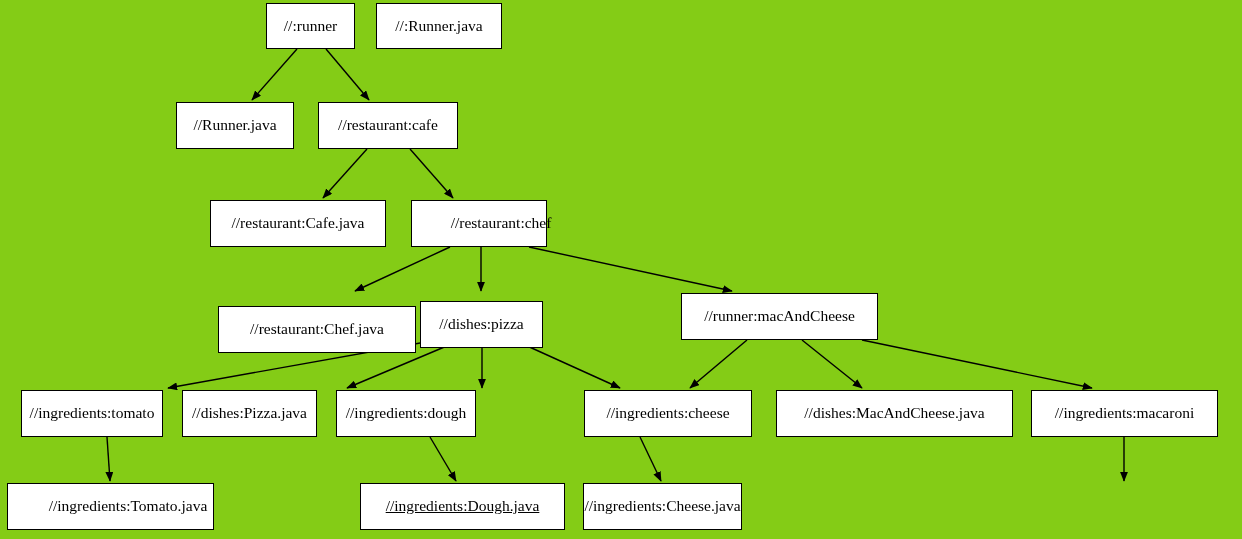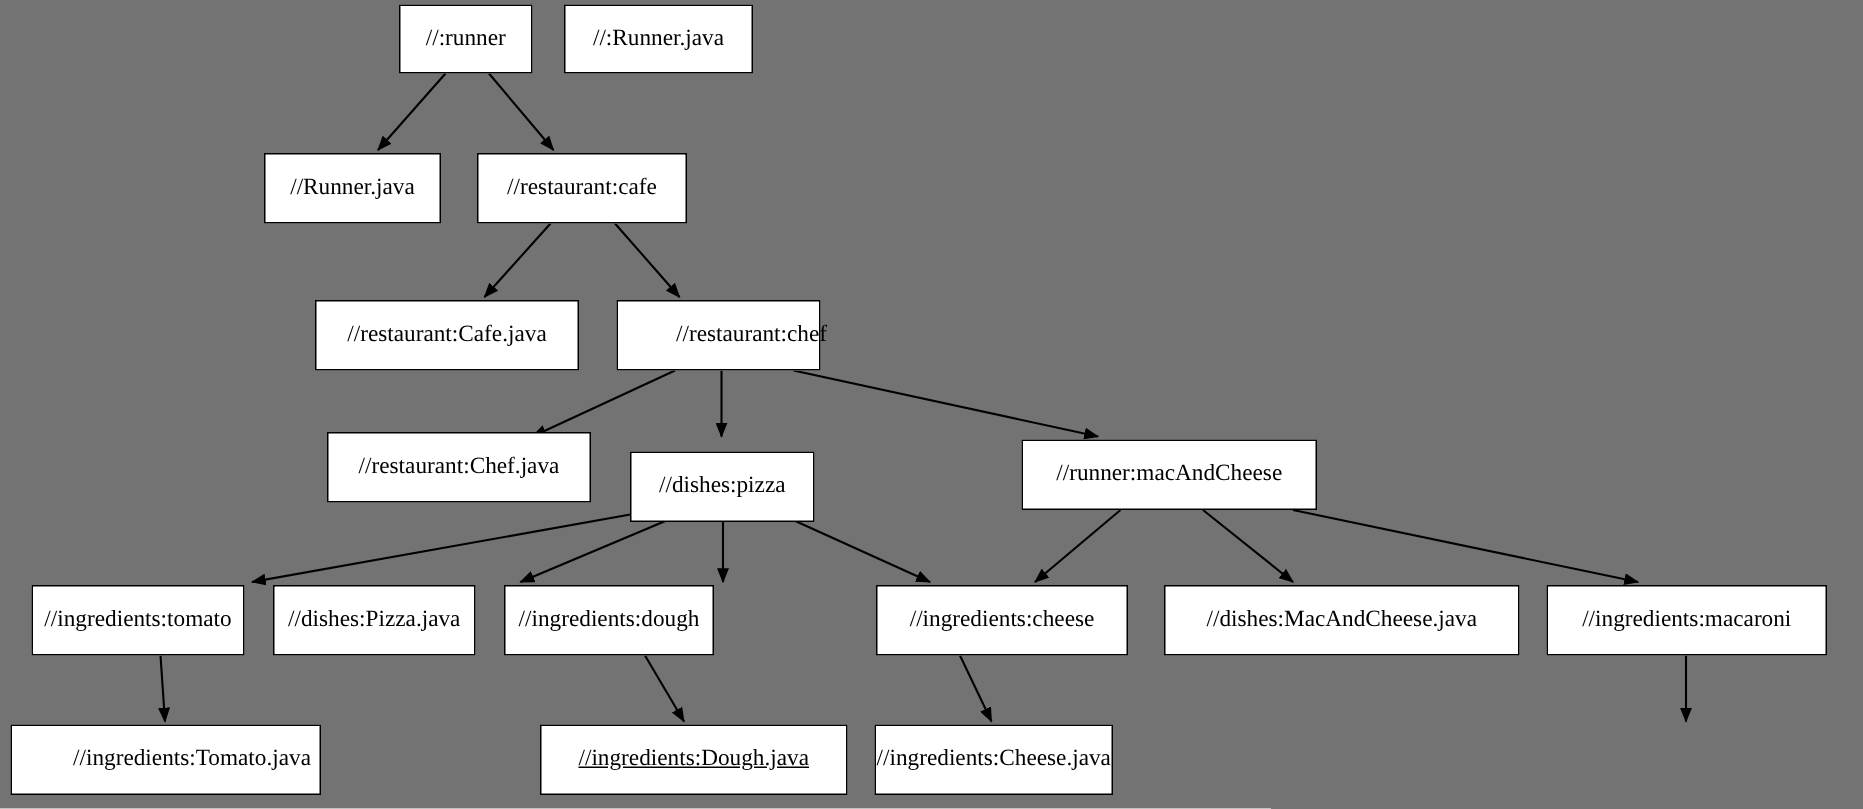--- a/index.html
+++ b/index.html
@@ -4,21 +4,21 @@
 <style>
   html, body {
     margin: 0;
     padding: 0;
     background: #ffffff;
   }
   #graph-canvas {
     position: relative;
     width: 1242px;
     height: 539px;
-    background: #737373;
+    background: #84cc16;
     overflow: hidden;
     font-family: "Liberation Serif", "DejaVu Serif", serif;
     text-align: right;
   }
   #edge-layer {
     position: absolute;
     left: 0;
     top: 0;
     width: 1242px;
     height: 539px;
@@ -94,21 +94,21 @@
       </div>
       <div class="graph-node" style="left: 318px; top: 102px; width: 140px; height: 47px;">
         <span class="node-label">//restaurant:cafe</span>
       </div>
       <div class="graph-node" style="left: 210px; top: 200px; width: 176px; height: 47px;">
         <span class="node-label">//restaurant:Cafe.java</span>
       </div>
       <div class="graph-node" style="left: 411px; top: 200px; width: 136px; height: 47px; padding-left: 44px;">
         <span class="node-label">//restaurant:chef</span>
       </div>
-      <div class="graph-node" style="left: 218px; top: 288px; width: 176px; height: 47px;">
+      <div class="graph-node" style="left: 218px; top: 306px; width: 198px; height: 47px;">
         <span class="node-label">//restaurant:Chef.java</span>
       </div>
       <div class="graph-node" style="left: 420px; top: 301px; width: 123px; height: 47px;">
         <span class="node-label">//dishes:pizza</span>
       </div>
       <div class="graph-node" style="left: 681px; top: 293px; width: 197px; height: 47px;">
         <span class="node-label">//runner:macAndCheese</span>
       </div>
       <div class="graph-node" style="left: 21px; top: 390px; width: 142px; height: 47px;">
         <span class="node-label">//ingredients:tomato</span>

